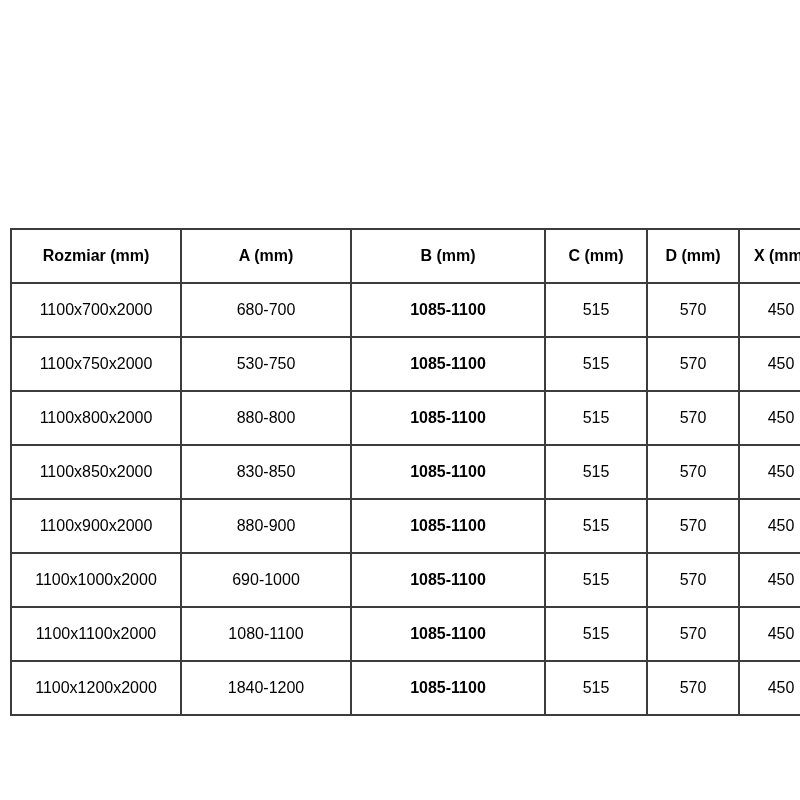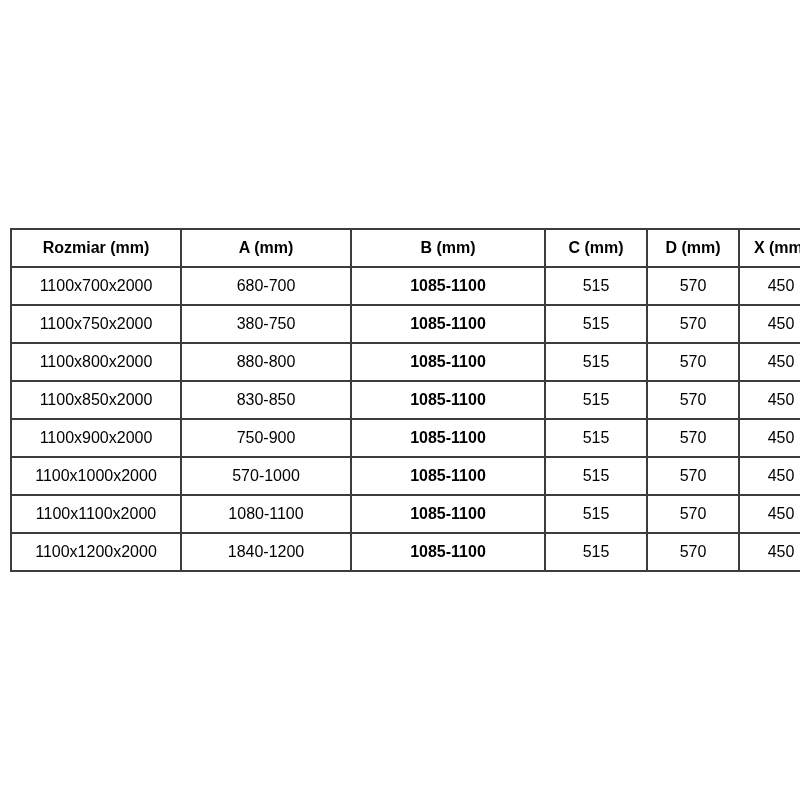--- a/index.html
+++ b/index.html
@@ -25,21 +25,21 @@
   table.dim-table {
     border-collapse: collapse;
     table-layout: fixed;
     width: 780px;
     background: #ffffff;
   }
   table.dim-table th,
   table.dim-table td {
     border: 2px solid var(--border-color, #3c3c3c);
     height: 36px;
-    padding: 0 2px;
+    padding: 8px 2px;
     text-align: center;
     vertical-align: middle;
     font-size: 16px;
     color: #000000;
     white-space: nowrap;
     overflow: hidden;
     font-family: "Liberation Sans", sans-serif;
   }
   table.dim-table th {
     font-weight: bold;
@@ -71,21 +71,21 @@
           <tr>
             <td class="col-0">1100x700x2000</td>
             <td class="col-1">680-700</td>
             <td class="col-2">1085-1100</td>
             <td class="col-3">515</td>
             <td class="col-4">570</td>
             <td class="col-5">450</td>
           </tr>
           <tr>
             <td class="col-0">1100x750x2000</td>
-            <td class="col-1">380-750</td>
+            <td class="col-1">530-750</td>
             <td class="col-2">1085-1100</td>
             <td class="col-3">515</td>
             <td class="col-4">570</td>
             <td class="col-5">450</td>
           </tr>
           <tr>
             <td class="col-0">1100x800x2000</td>
             <td class="col-1">880-800</td>
             <td class="col-2">1085-1100</td>
             <td class="col-3">515</td>
@@ -95,29 +95,29 @@
           <tr>
             <td class="col-0">1100x850x2000</td>
             <td class="col-1">830-850</td>
             <td class="col-2">1085-1100</td>
             <td class="col-3">515</td>
             <td class="col-4">570</td>
             <td class="col-5">450</td>
           </tr>
           <tr>
             <td class="col-0">1100x900x2000</td>
-            <td class="col-1">750-900</td>
+            <td class="col-1">880-900</td>
             <td class="col-2">1085-1100</td>
             <td class="col-3">515</td>
             <td class="col-4">570</td>
             <td class="col-5">450</td>
           </tr>
           <tr>
             <td class="col-0">1100x1000x2000</td>
-            <td class="col-1">570-1000</td>
+            <td class="col-1">690-1000</td>
             <td class="col-2">1085-1100</td>
             <td class="col-3">515</td>
             <td class="col-4">570</td>
             <td class="col-5">450</td>
           </tr>
           <tr>
             <td class="col-0">1100x1100x2000</td>
             <td class="col-1">1080-1100</td>
             <td class="col-2">1085-1100</td>
             <td class="col-3">515</td>

